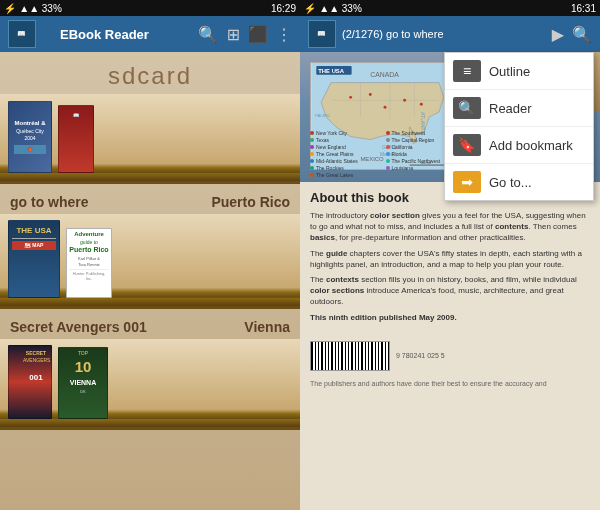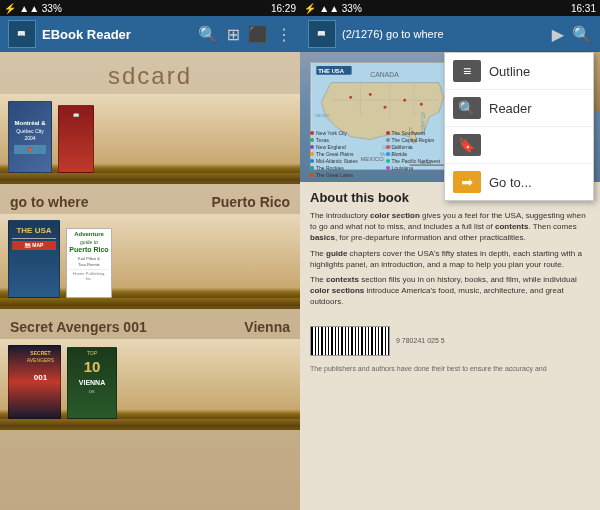--- a/index.html
+++ b/index.html
@@ -32,21 +32,21 @@
       justify-content: space-between;
       padding: 0 4px;
     }
 
     .top-bar-left {
       background: #2a6496;
       height: 36px;
       display: flex;
       align-items: center;
       padding: 0 8px;
-      gap: 6px;
+      gap: 24px;
     }
 
     .app-icon {
       width: 28px;
       height: 28px;
       background: #1a4a6e;
       border: 1px solid #4a8ab0;
       display: flex;
       align-items: center;
       justify-content: center;
@@ -439,21 +439,21 @@
     </div>
 
     <div style="display:flex;justify-content:space-between;">
       <span class="shelf-label">Secret Avengers 001</span>
       <span class="shelf-label">Vienna</span>
     </div>
 
     <div class="shelf-row">
 
       <div class="book">
-        <div class="book-cover" style="width:53px;height:74px;background:linear-gradient(to bottom,#1a1a2e 0%,#c0392b 50%,#1a1a2e 100%);overflow:hidden;padding-left:12px;">
+        <div class="book-cover" style="width:44px;height:74px;background:linear-gradient(to bottom,#1a1a2e 0%,#c0392b 50%,#1a1a2e 100%);overflow:hidden;padding-left:12px;">
           <div style="font-size:5px;color:#fff;padding:2px;text-align:center;line-height:1.3;">
             <div style="font-size:5px;font-weight:bold;color:#e0c060;margin-top:2px;">SECRET</div>
             <div style="font-size:5px;color:#e0c060;">AVENGERS</div>
             <div style="font-size:8px;font-weight:bold;margin-top:10px;">001</div>
           </div>
         </div>
       </div>
 
       <div class="book">
         <div class="book-cover" style="width:50px;height:72px;background:linear-gradient(to bottom,#1a3a1a,#2a5a2a);overflow:hidden;">
@@ -492,20 +492,21 @@
     <div class="menu-item">
       <div class="menu-icon-box menu-icon-outline">≡</div>
       <span>Outline</span>
     </div>
     <div class="menu-item">
       <div class="menu-icon-box menu-icon-search">🔍</div>
       <span>Reader</span>
     </div>
     <div class="menu-item">
       <div class="menu-icon-box menu-icon-bookmark">🔖</div>
+      <span>Add bookmark</span>
     </div>
     <div class="menu-item">
       <div class="menu-icon-box menu-icon-goto">➡</div>
       <span>Go to...</span>
     </div>
   </div>
 
   <div class="book-content-area">
 
     <div class="book-header-img">
@@ -617,20 +618,23 @@
 
       <p class="about-text">
         The introductory <b>color section</b> gives you a feel for the USA, suggesting when to go and what not to miss, and includes a full list of <b>contents</b>. Then comes <b>basics</b>, for pre-departure information and other practicalities.
       </p>
       <p class="about-text">
         The <b>guide</b> chapters cover the USA's fifty states in depth, each starting with a highlights panel, an introduction, and a map to help you plan your route.
       </p>
       <p class="about-text">
         The <b>contexts</b> section fills you in on history, books, and film, while individual <b>color sections</b> introduce America's food, music, architecture, and great outdoors.
       </p>
+      <p class="about-text">
+        <b>This ninth edition published May 2009.</b>
+      </p>
     </div>
 
     <div class="barcode-area">
       <div class="barcode"></div>
       <span class="barcode-num">9 780241 025 5</span>
     </div>
 
     <div class="footer-text">The publishers and authors have done their best to ensure the accuracy and</div>
 
   </div>

